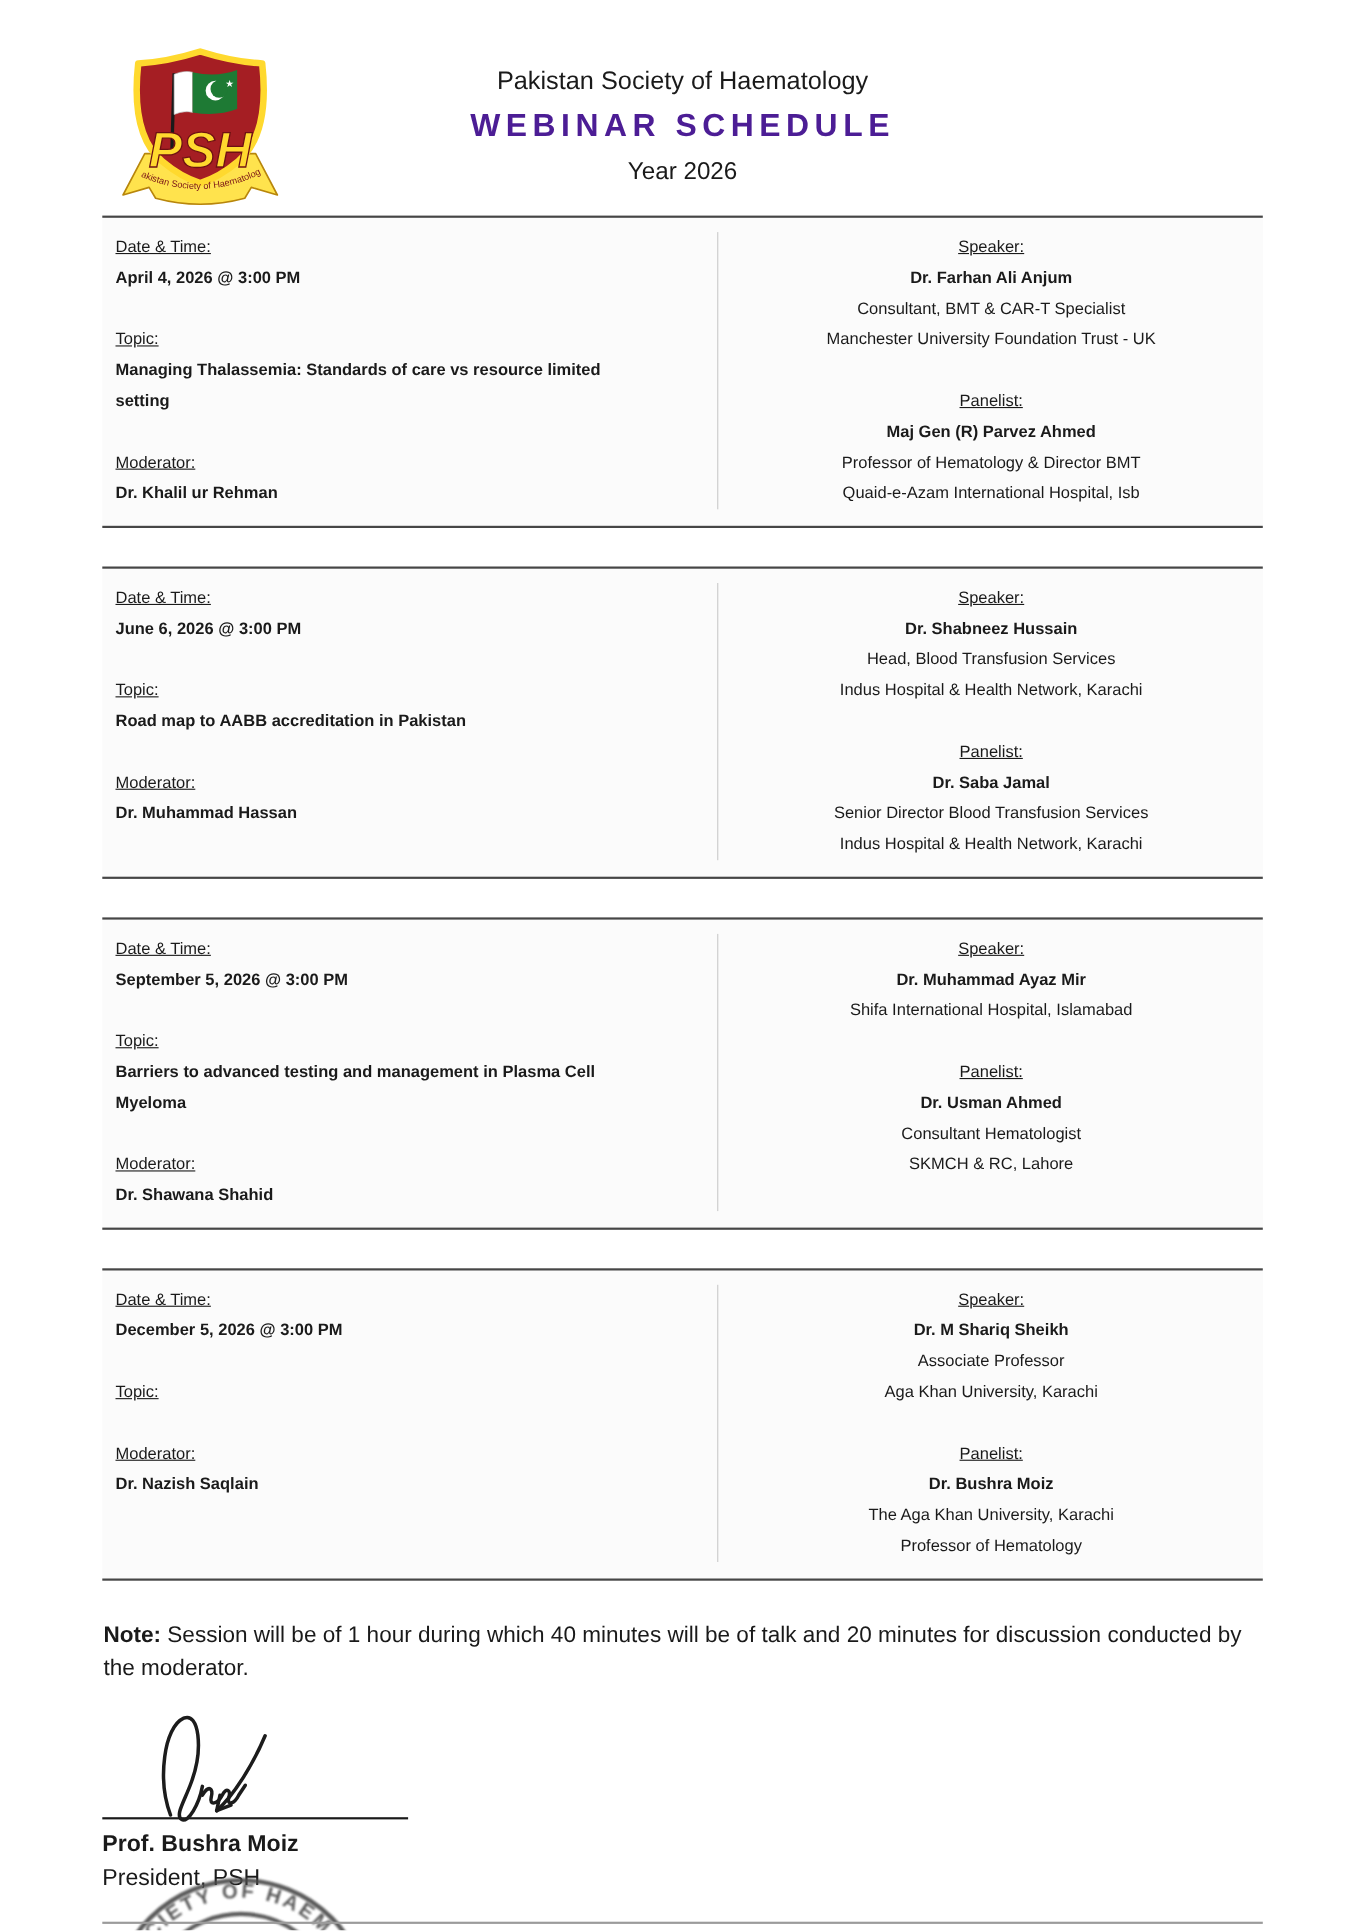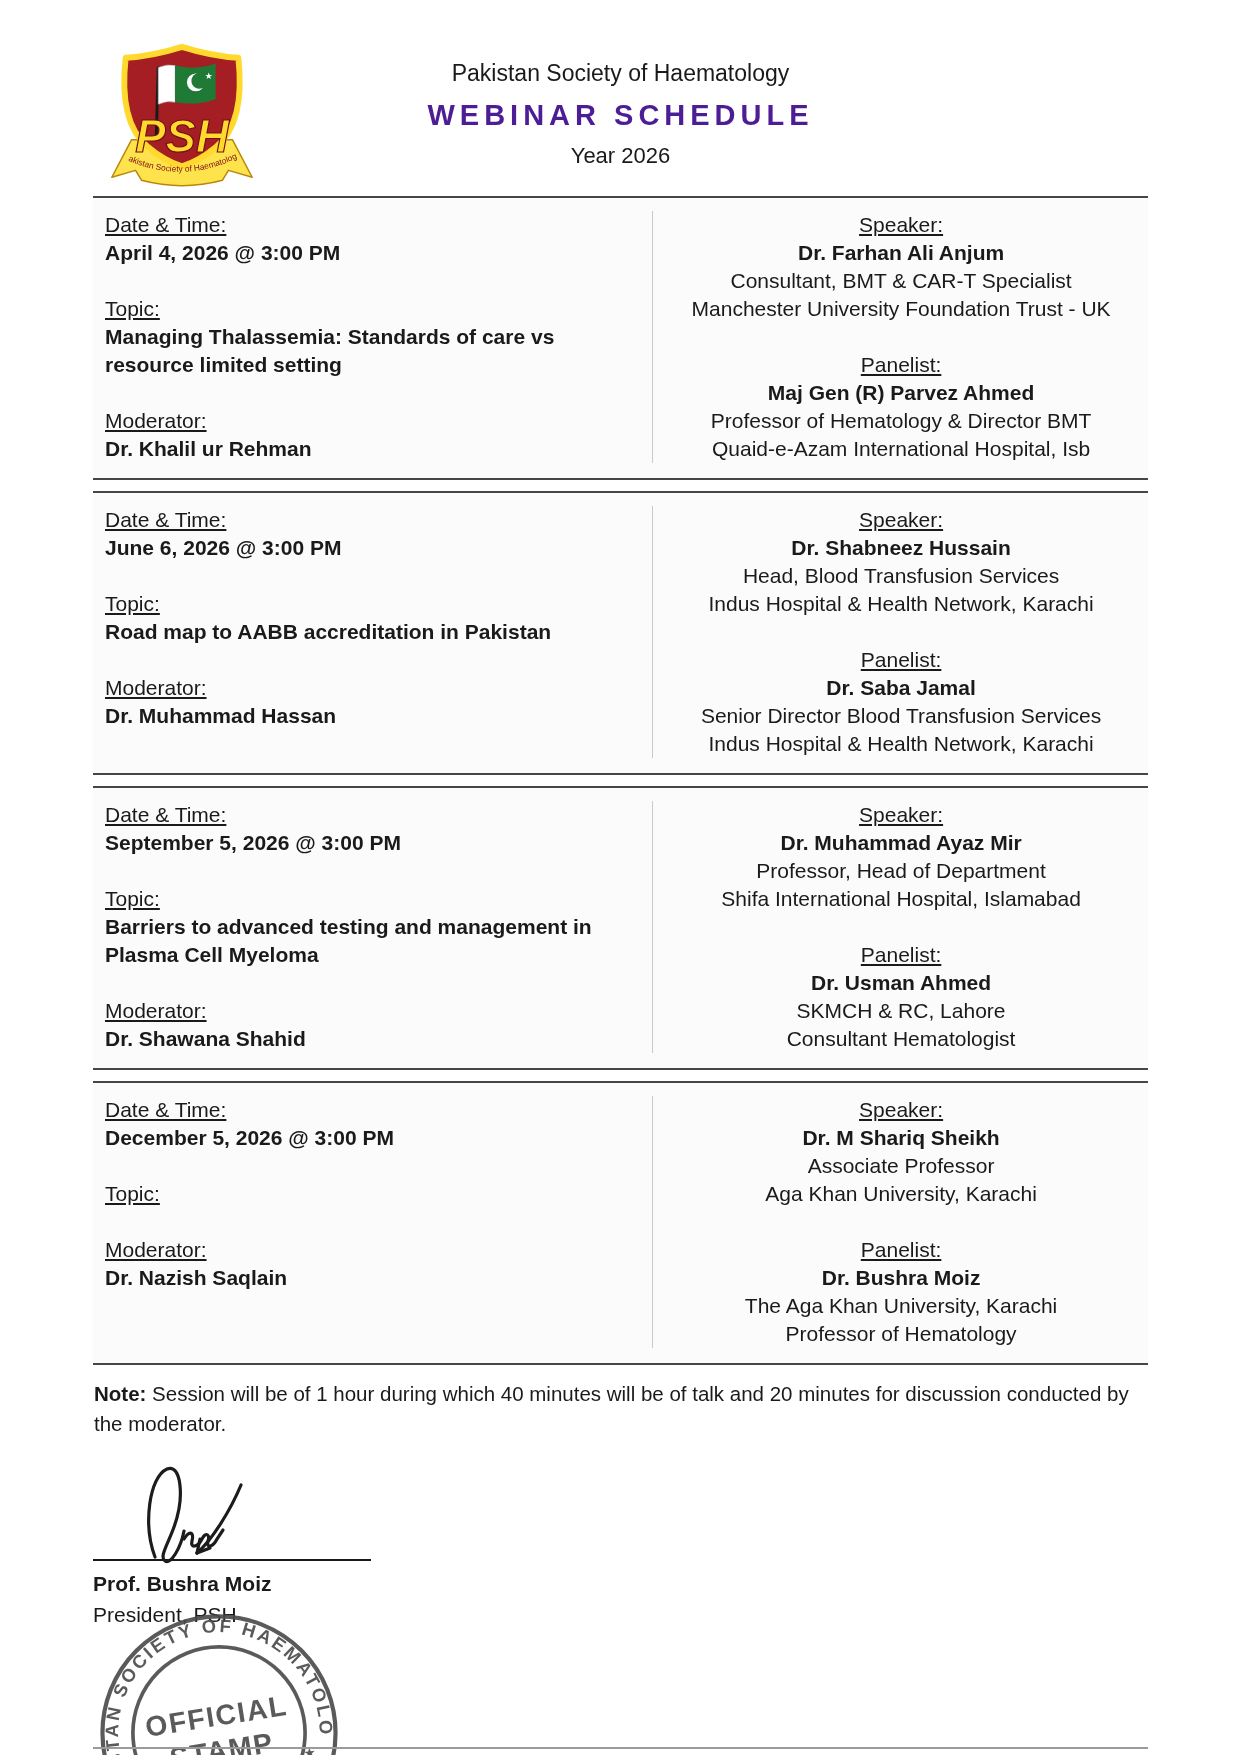--- a/index.html
+++ b/index.html
@@ -11,22 +11,22 @@
   .header { position:relative; padding-top:42px; text-align:center; }
   .logo { position:absolute; left:5px; top:40px; }
   .org-name { font-size:23px; margin-top:18px; }
   .doc-title { font-size:29px; font-weight:bold; color:#4c1d95; letter-spacing:5px; margin-top:12px; }
   .doc-year { font-size:22px; margin-top:11px; }
 
   
   .schedule { margin-top:27px; }
   .session-row { display:flex; background:#fbfbfb;
                  border-top:2px solid #464646; border-bottom:2px solid #464646;
-                 padding:13px 0 15px 0; margin-bottom:11px;
-                 font-size:21px; line-height:28px; }
+                 padding:13px 0 15px 0; margin-bottom:35px;
+                 font-size:15px; line-height:28px; }
   .col { box-sizing:border-box; }
   .col.left  { flex:0 0 53%; padding:0 55px 0 12px; }
   .col.right { flex:1 1 auto; padding:0 8px 0 9px; border-left:1px solid #c9c9c9;text-align:center; }
   .group { margin-bottom:28px; }
   .group:last-child { margin-bottom:0; }
   .lbl { text-decoration:underline; }
   .strong { font-weight:bold; }
 
   
   .note { margin:14px 0 0 1px; font-size:20.5px; line-height:30px; }
@@ -157,28 +157,27 @@
         </div>
         <div class="group">
           <div class="lbl">Moderator:</div>
           <div class="strong">Dr. Shawana Shahid</div>
         </div>
       </div>
       <div class="col right">
         <div class="group">
           <div class="lbl">Speaker:</div>
           <div class="strong">Dr. Muhammad Ayaz Mir</div>
-          <div>Professor, Head of Department</div>
           <div>Shifa International Hospital, Islamabad</div>
         </div>
         <div class="group">
           <div class="lbl">Panelist:</div>
           <div class="strong">Dr. Usman Ahmed</div>
+          <div>Consultant Hematologist</div>
           <div>SKMCH &amp; RC, Lahore</div>
-          <div>Consultant Hematologist</div>
         </div>
       </div>
     </section>
 
     <section class="session-row">
       <div class="col left">
         <div class="group">
           <div class="lbl">Date &amp; Time:</div>
           <div class="strong">December 5, 2026 @ 3:00 PM</div>
         </div>

